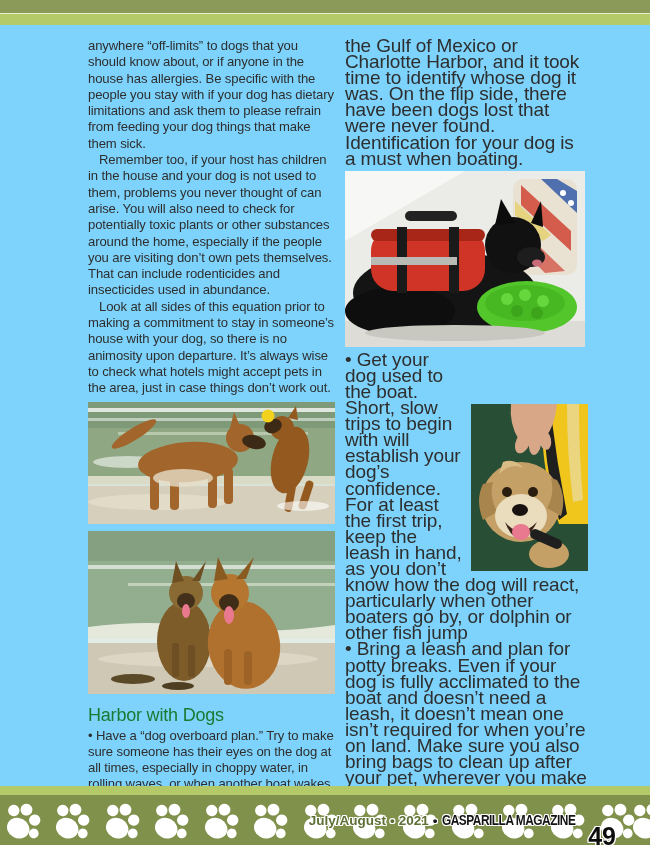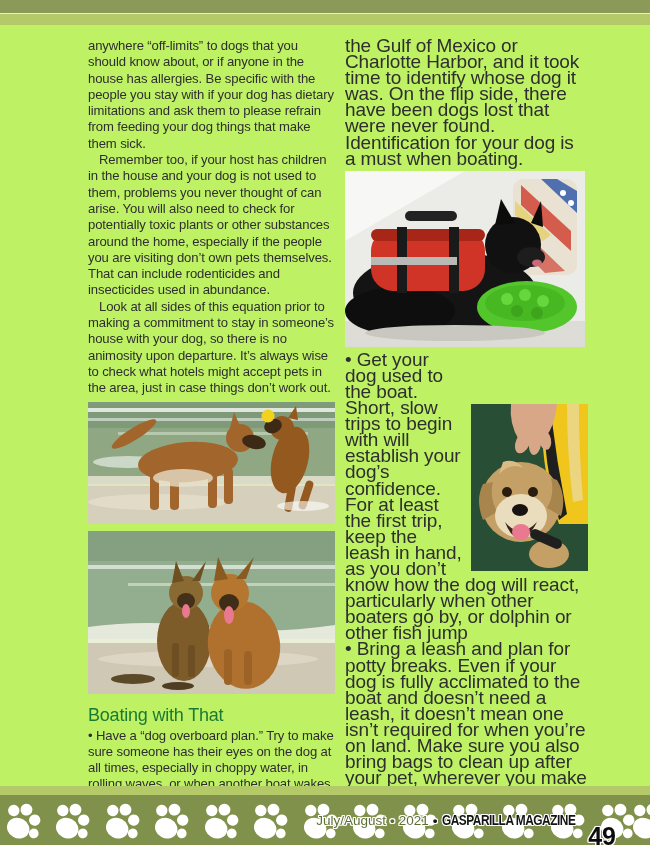--- a/index.html
+++ b/index.html
@@ -1,33 +1,33 @@
 <!DOCTYPE html>
 <html><head>
 <meta charset="utf-8">
 <style>
   html,body{margin:0;padding:0;background:#ffffff;}
   body{width:650px;height:845px;position:relative;overflow:hidden;
        font-family:"Liberation Sans",sans-serif;}
-  .page{position:absolute;inset:0;background:#bef264;overflow:hidden;}
+  .page{position:absolute;inset:0;background:#7dd3fc;overflow:hidden;}
 
   
   .band-top-dark{position:absolute;top:0;left:0;width:650px;height:13px;background:#8b9a58;}
   .band-top-light{position:absolute;top:13px;left:0;width:650px;height:11px;background:#b4ca69;border-top:1px solid #e9efcb;}
 
   
   .band-bot-light{position:absolute;top:786px;left:0;width:650px;height:9px;background:#b4ca69;}
   .band-bot-dark{position:absolute;top:795px;left:0;width:650px;height:50px;background:#80914b;overflow:hidden;}
   .paw-svg{position:absolute;top:0;left:0;}
 
   .footer-line{position:absolute;top:795px;left:0;width:650px;height:50px;
     display:flex;align-items:center;justify-content:flex-end;padding-right:34px;box-sizing:border-box;}
   .halo{text-shadow:-1px 0 0 #fff,1px 0 0 #fff,0 -1px 0 #fff,0 1px 0 #fff,
         -1px -1px 0 #fff,1px 1px 0 #fff,-1px 1px 0 #fff,1px -1px 0 #fff;}
-  .ft-issue{color:#5d6f35;font-weight:normal;font-size:13.5px;}
+  .ft-issue{color:#5d6f35;font-weight:bold;font-size:13.5px;}
   .ft-dot{color:#5d6f35;font-weight:bold;font-size:13.5px;margin:0 4px;}
   .ft-dot2{color:#1a1a1a;font-weight:bold;font-size:13.5px;margin:0 4px;}
   .ft-mag{color:#141414;font-weight:bold;font-size:14.5px;letter-spacing:-0.6px;
           display:inline-block;transform:scaleX(0.82);transform-origin:left center;margin-right:-18px;}
   .ft-num{color:#0d0d0d;font-weight:bold;font-size:25px;margin-left:2px;margin-top:32px;}
 
   
   .col-left{position:absolute;left:88px;top:38px;width:247px;}
   .col-right{position:absolute;left:345px;top:38px;width:243px;}
   p.body{margin:0;font-size:13.1px;line-height:16.3px;color:#2e2e2e;letter-spacing:-0.12px;}
@@ -120,21 +120,21 @@
         <rect x="136" y="118" width="8" height="36" rx="4" fill="#9c6226"></rect>
         <rect x="156" y="120" width="8" height="34" rx="4" fill="#9c6226"></rect>
         <circle cx="142" cy="62" r="19" fill="#b5762f"></circle>
         <polygon points="126,50 130,26 140,48" fill="#8a5b20"></polygon>
         <polygon points="158,48 166,26 148,48" fill="#8a5b20"></polygon>
         <ellipse cx="141" cy="72" rx="10" ry="9" fill="#3f2d18"></ellipse>
         <ellipse cx="141" cy="84" rx="5" ry="9" fill="#e8798f"></ellipse>
       </g>
     </svg>
 
-    <h2 class="boating">Boating with That</h2>
+    <h2 class="boating">Harbor with Dogs</h2>
     <p class="body">• Have a “dog overboard plan.” Try to make sure someone has their eyes on the dog at all times, especially in choppy water, in rolling waves, or when another boat wakes you. There has been more than one dog found in</p>
   </div>
 
   <div class="col-right">
     <p class="body">the Gulf of Mexico or Charlotte Harbor, and it took time to identify whose dog it was. On the flip side, there have been dogs lost that were never found. Identification for your dog is a must when boating.</p>
 
     <svg class="photo photo3" width="240" height="176" viewBox="0 0 240 176">
       <rect x="0" y="0" width="240" height="176" fill="#ebebe8"></rect>
       <polygon points="0,0 120,0 0,70" fill="#f7f7f5"></polygon>
       <rect x="0" y="150" width="240" height="26" fill="#dddcd6"></rect>

